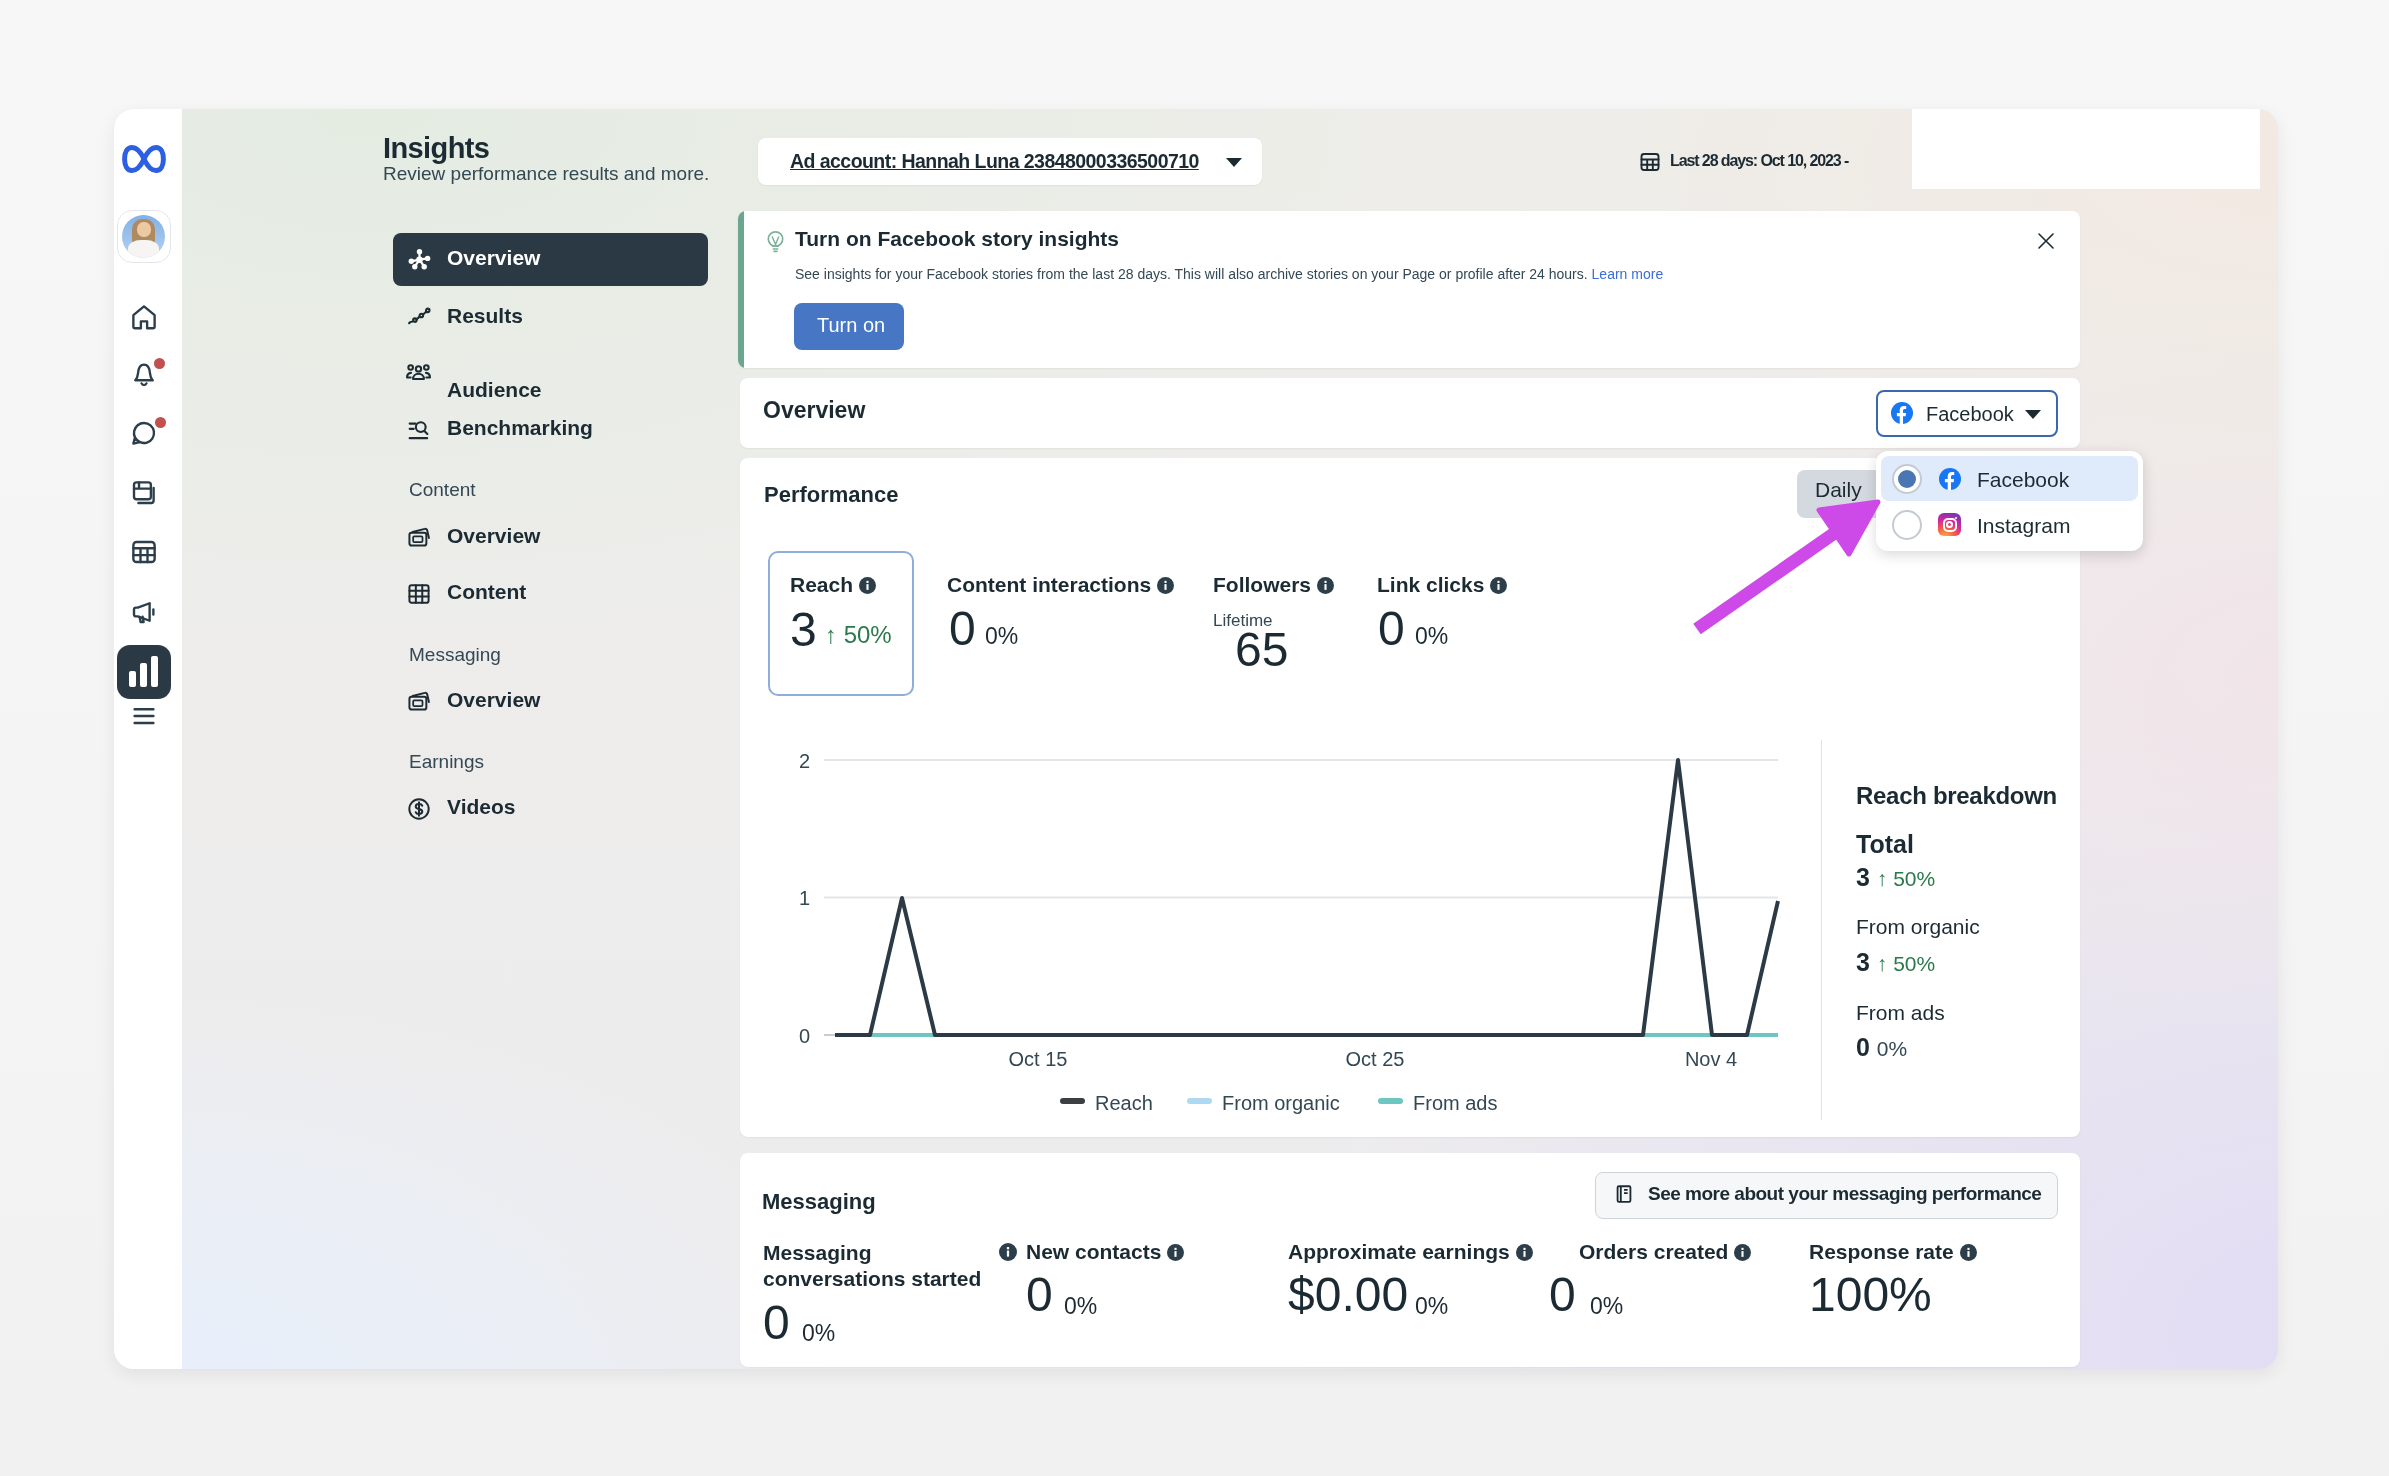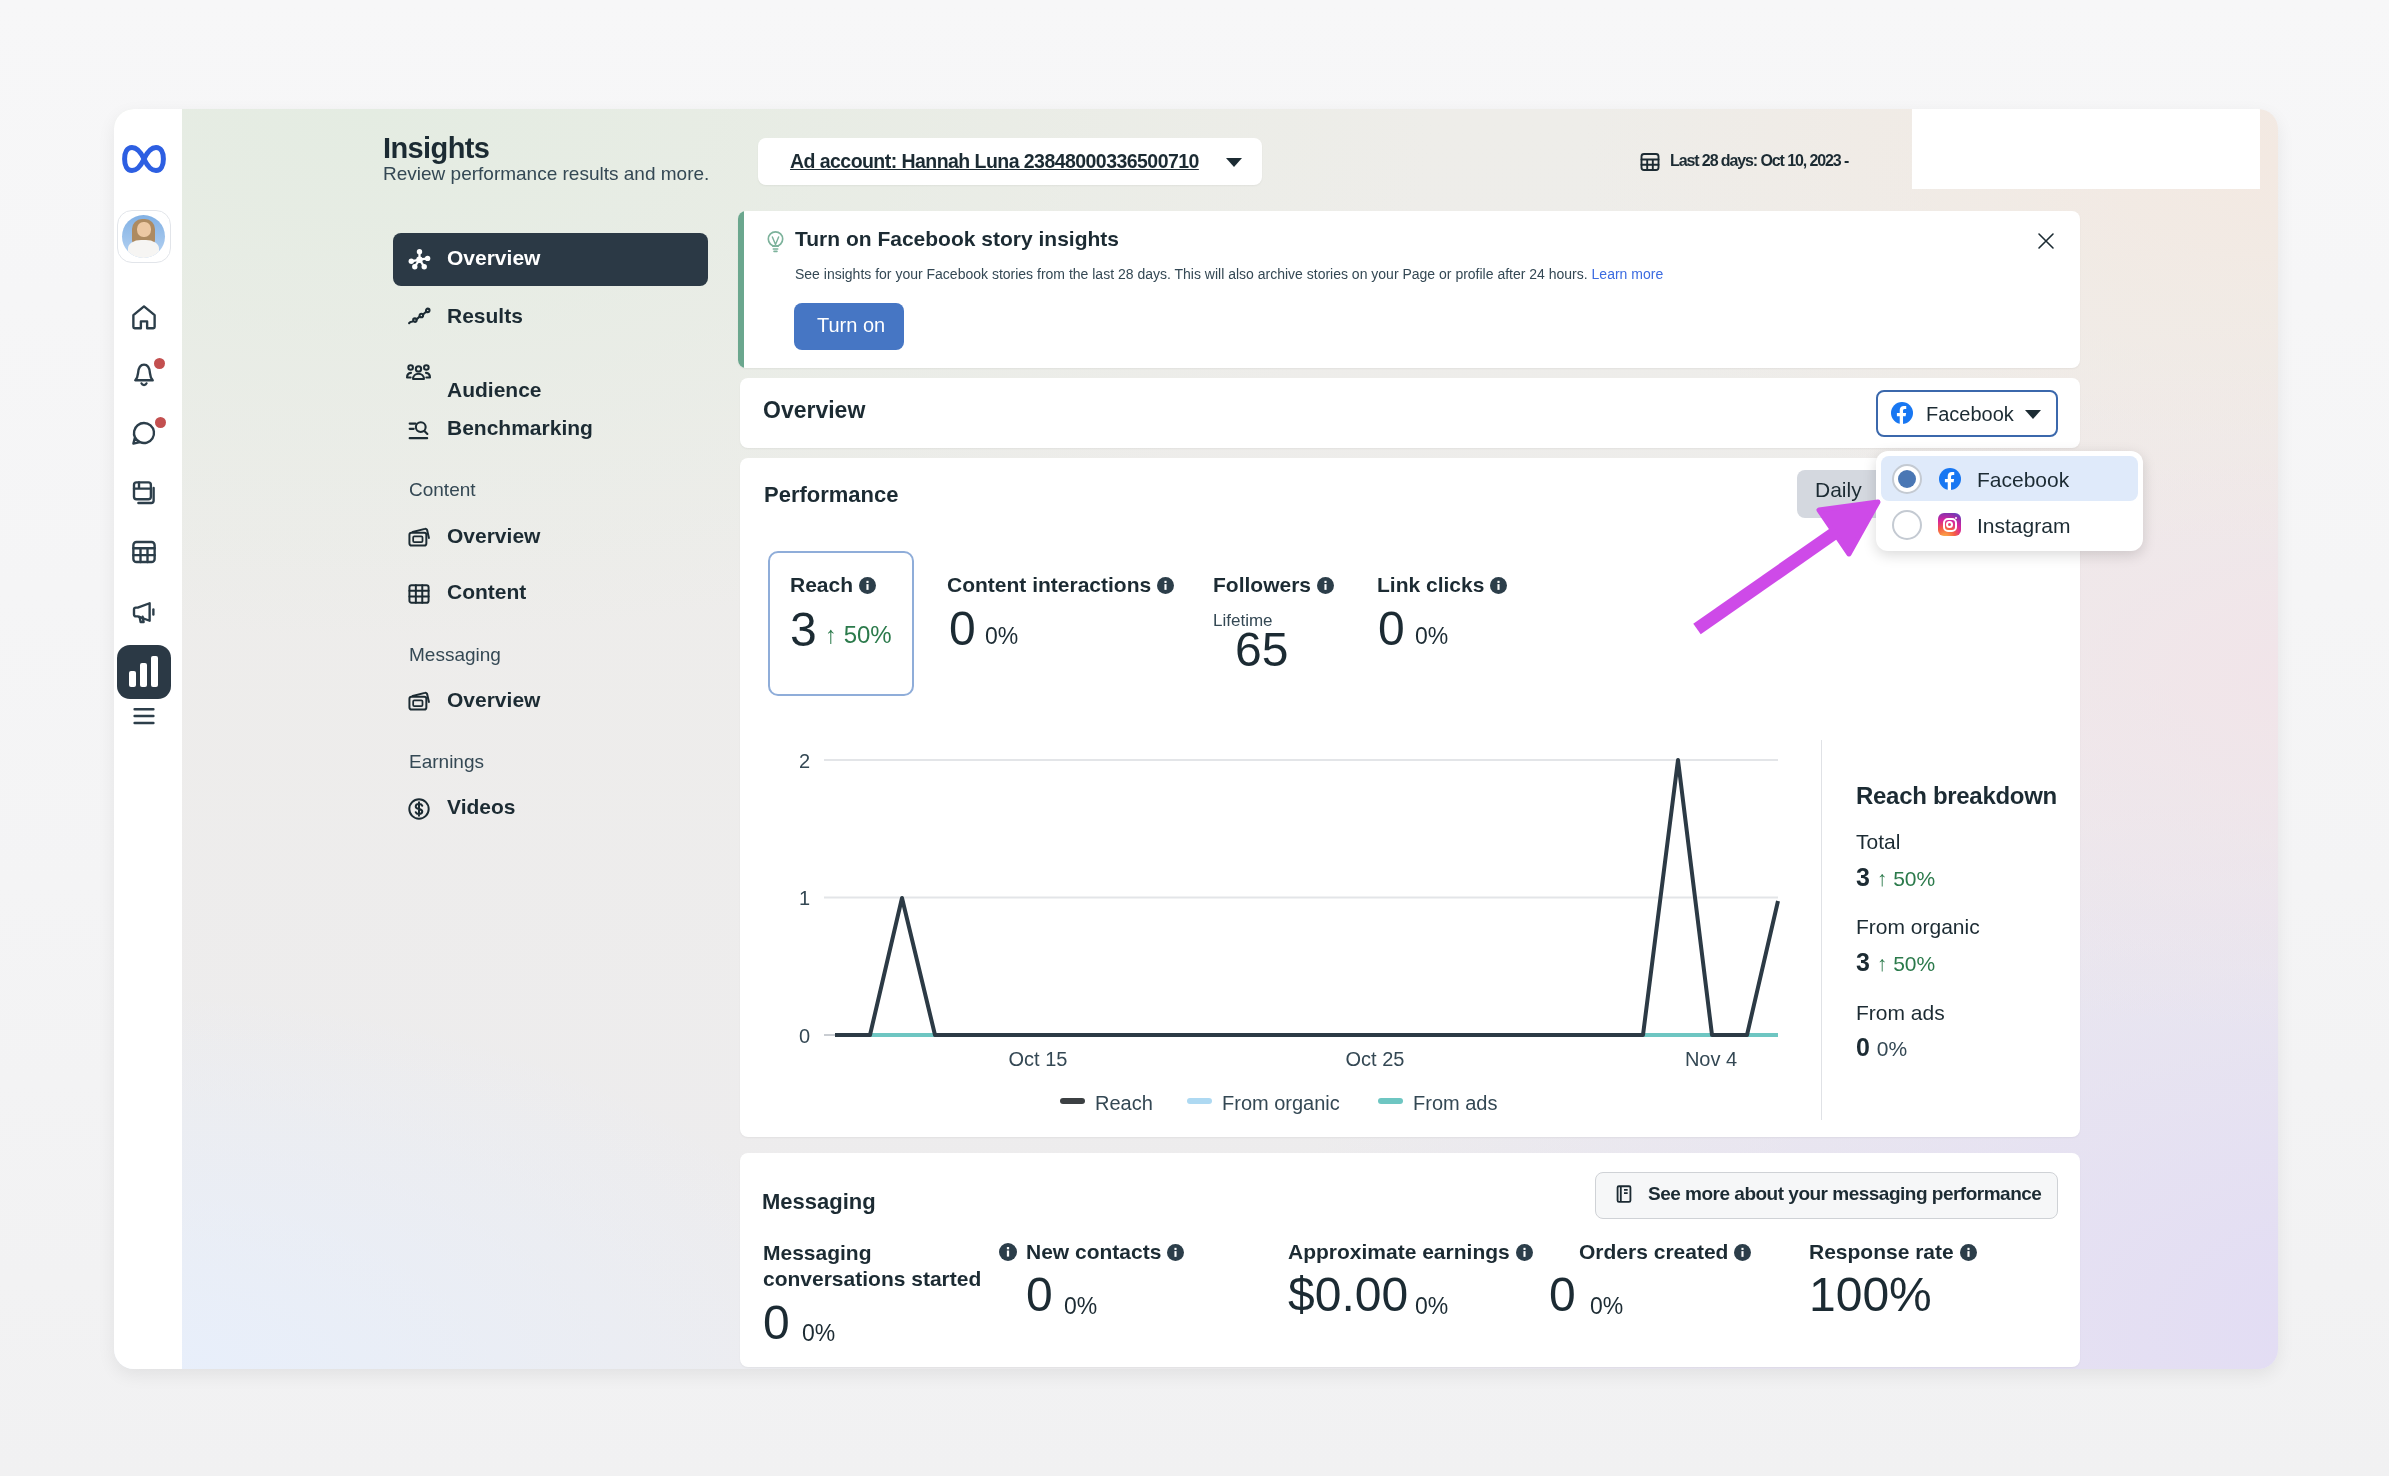--- a/index.html
+++ b/index.html
@@ -277,21 +277,21 @@
       <text x="355" y="381" font-size="20" fill="#344854">Reach</text>
       <rect x="447" y="369" width="25" height="6" rx="3" fill="#aed9f2"></rect>
       <text x="482" y="381" font-size="20" fill="#344854">From organic</text>
       <rect x="638" y="369" width="25" height="6" rx="3" fill="#6ec6c2"></rect>
       <text x="673" y="381" font-size="20" fill="#344854">From ads</text>
     </svg>
   </div>
   <div id="breakdown">
     <div class="abs" style="left:1707px;top:631px;width:1px;height:380px;background:#e0e2e6;"></div>
     <div class="abs b" style="left:1742px;top:673px;font-size:24px;letter-spacing:-0.3px;">Reach breakdown</div>
-    <div class="abs body" style="left:1742px;top:721px;font-size:21px;color:#1c2b33;">Total</div>
+    <div class="abs body" style="left:1742px;top:721px;font-size:25px;color:#1c2b33;font-weight:bold;">Total</div>
     <div class="abs" style="left:1742px;top:754px;font-size:25px;font-weight:bold;">3 <span class="green" style="font-size:21px;font-weight:normal;">↑ 50%</span></div>
     <div class="abs body" style="left:1742px;top:806px;font-size:21px;color:#1c2b33;">From organic</div>
     <div class="abs" style="left:1742px;top:839px;font-size:25px;font-weight:bold;">3 <span class="green" style="font-size:21px;font-weight:normal;">↑ 50%</span></div>
     <div class="abs body" style="left:1742px;top:892px;font-size:21px;color:#1c2b33;">From ads</div>
     <div class="abs" style="left:1742px;top:924px;font-size:25px;font-weight:bold;">0 <span style="font-size:21px;font-weight:normal;color:#344854;">0%</span></div>
   </div>
 
   <div class="wcard" style="left:626px;top:1044px;width:1340px;height:214px;border-radius:8px;"></div>
   <div id="messaging">
     <div class="abs b" style="left:648px;top:1080px;font-size:22px;">Messaging</div>

